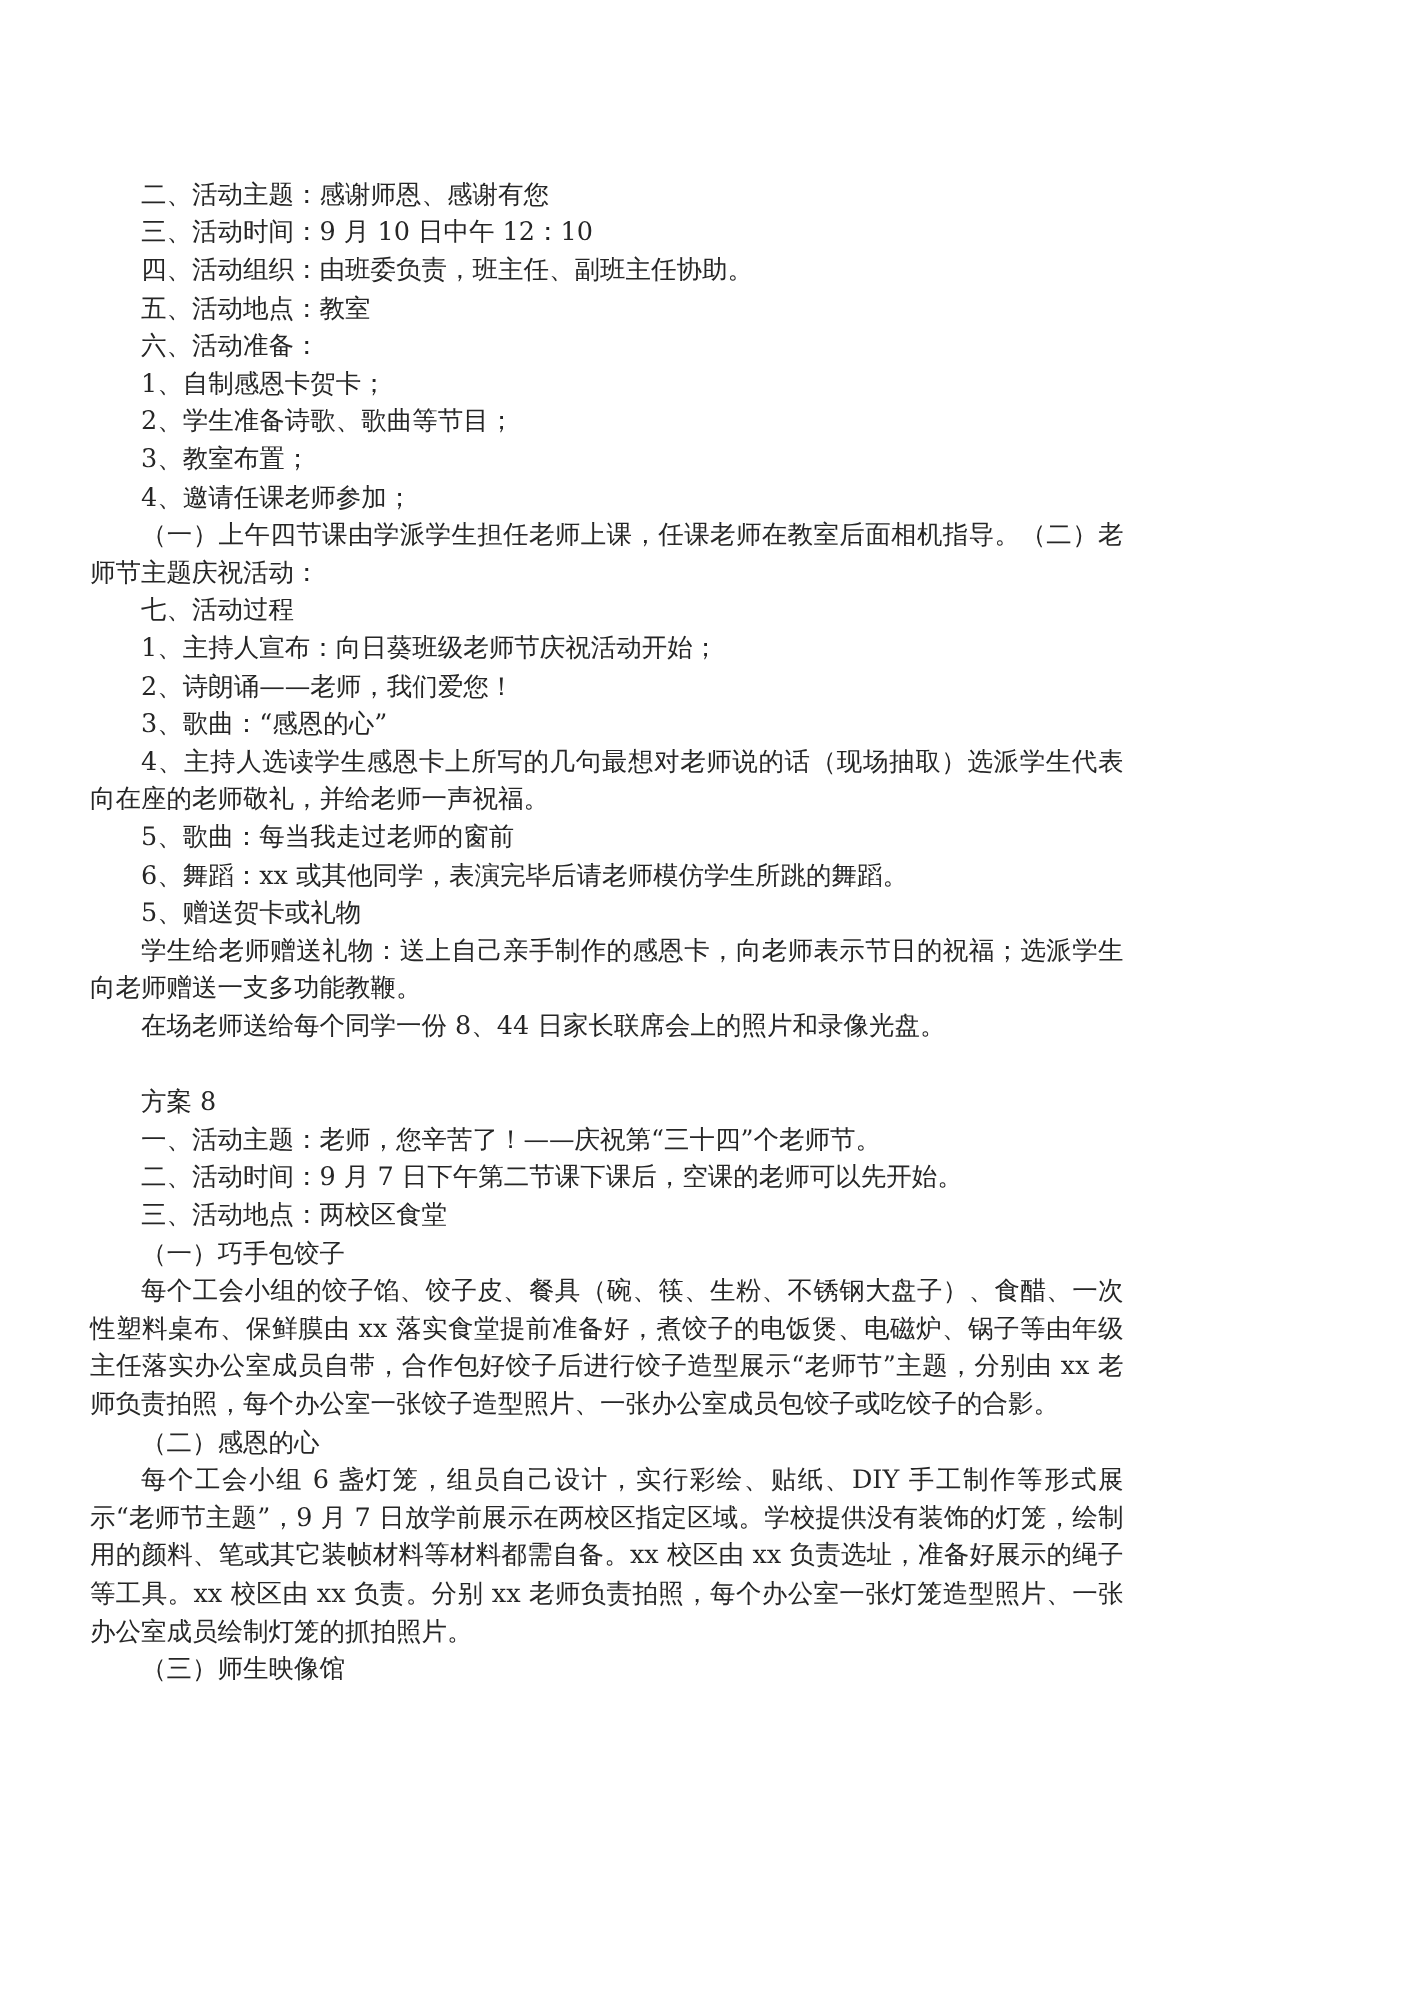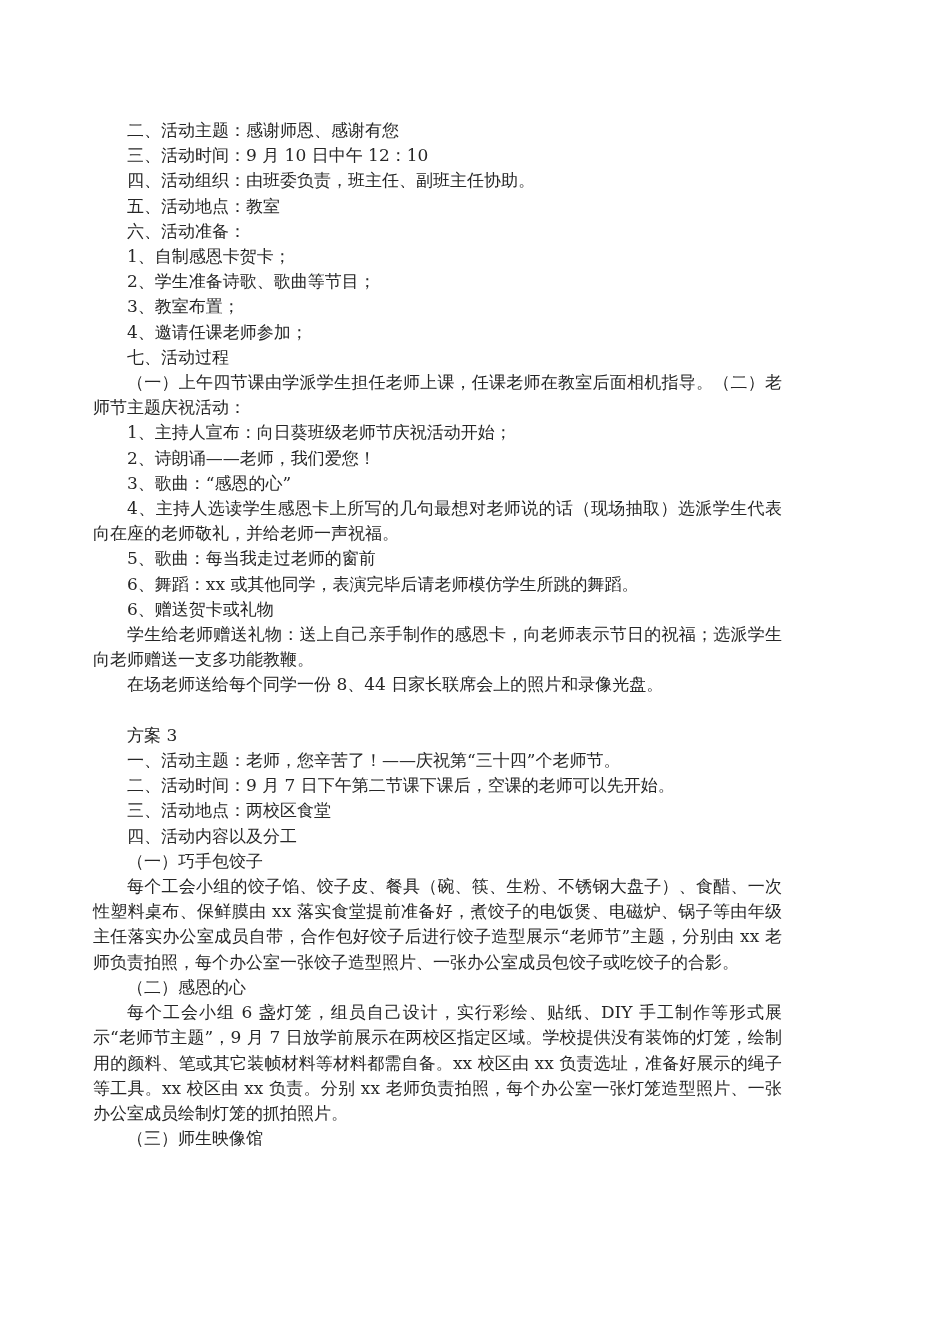--- a/index.html
+++ b/index.html
@@ -10,21 +10,21 @@
   body {
     width: 950px;
     height: 1344px;
     overflow: hidden;
   }
   .page {
     box-sizing: border-box;
     width: 950px;
     height: 968px;
     background: #ffffff;
-    padding: 118px 128px 40px 93px;
+    padding: 118px 128px 40px 60px;
   }
   .doc-body {
     width: 689px;
   }
   p.doc-line {
     margin: 0;
     padding: 0;
     text-indent: 2em;
     font-family: "DejaVu Serif", "Liberation Serif", serif;
     font-size: 17px;
@@ -45,36 +45,35 @@
   <div class="doc-body" id="doc-body" style="color: rgb(38, 38, 38);">
       <p class="doc-line">二、活动主题：感谢师恩、感谢有您</p>
       <p class="doc-line">三、活动时间：9 月 10 日中午 12：10</p>
       <p class="doc-line">四、活动组织：由班委负责，班主任、副班主任协助。</p>
       <p class="doc-line">五、活动地点：教室</p>
       <p class="doc-line">六、活动准备：</p>
       <p class="doc-line">1、自制感恩卡贺卡；</p>
       <p class="doc-line">2、学生准备诗歌、歌曲等节目；</p>
       <p class="doc-line">3、教室布置；</p>
       <p class="doc-line">4、邀请任课老师参加；</p>
+      <p class="doc-line">（一）上午四节课由学派学生担任老师上课，任课老师在教室后面相机指导。（二）老师节主题庆祝活动：</p>
       <p class="doc-line">七、活动过程</p>
-      <p class="doc-line">（一）上午四节课由学派学生担任老师上课，任课老师在教室后面相机指导。（二）老师节主题庆祝活动：</p>
       <p class="doc-line">1、主持人宣布：向日葵班级老师节庆祝活动开始；</p>
       <p class="doc-line">2、诗朗诵——老师，我们爱您！</p>
       <p class="doc-line">3、歌曲：“感恩的心”</p>
       <p class="doc-line">4、主持人选读学生感恩卡上所写的几句最想对老师说的话（现场抽取）选派学生代表向在座的老师敬礼，并给老师一声祝福。</p>
       <p class="doc-line">5、歌曲：每当我走过老师的窗前</p>
       <p class="doc-line">6、舞蹈：xx 或其他同学，表演完毕后请老师模仿学生所跳的舞蹈。</p>
-      <p class="doc-line">6、赠送贺卡或礼物</p>
+      <p class="doc-line">5、赠送贺卡或礼物</p>
       <p class="doc-line">学生给老师赠送礼物：送上自己亲手制作的感恩卡，向老师表示节日的祝福；选派学生向老师赠送一支多功能教鞭。</p>
       <p class="doc-line">在场老师送给每个同学一份 8、44 日家长联席会上的照片和录像光盘。</p>
       <p class="doc-line blank"></p>
-      <p class="doc-line">方案 3</p>
+      <p class="doc-line">方案 8</p>
       <p class="doc-line">一、活动主题：老师，您辛苦了！——庆祝第“三十四”个老师节。</p>
       <p class="doc-line">二、活动时间：9 月 7 日下午第二节课下课后，空课的老师可以先开始。</p>
       <p class="doc-line">三、活动地点：两校区食堂</p>
-      <p class="doc-line">四、活动内容以及分工</p>
       <p class="doc-line">（一）巧手包饺子</p>
       <p class="doc-line">每个工会小组的饺子馅、饺子皮、餐具（碗、筷、生粉、不锈钢大盘子）、食醋、一次性塑料桌布、保鲜膜由 xx 落实食堂提前准备好，煮饺子的电饭煲、电磁炉、锅子等由年级主任落实办公室成员自带，合作包好饺子后进行饺子造型展示“老师节”主题，分别由 xx 老师负责拍照，每个办公室一张饺子造型照片、一张办公室成员包饺子或吃饺子的合影。</p>
       <p class="doc-line">（二）感恩的心</p>
       <p class="doc-line">每个工会小组 6 盏灯笼，组员自己设计，实行彩绘、贴纸、DIY 手工制作等形式展示“老师节主题”，9 月 7 日放学前展示在两校区指定区域。学校提供没有装饰的灯笼，绘制用的颜料、笔或其它装帧材料等材料都需自备。xx 校区由 xx 负责选址，准备好展示的绳子等工具。xx 校区由 xx 负责。分别 xx 老师负责拍照，每个办公室一张灯笼造型照片、一张办公室成员绘制灯笼的抓拍照片。</p>
       <p class="doc-line">（三）师生映像馆</p>
     </div>
 </div>
 
 </body></html>

